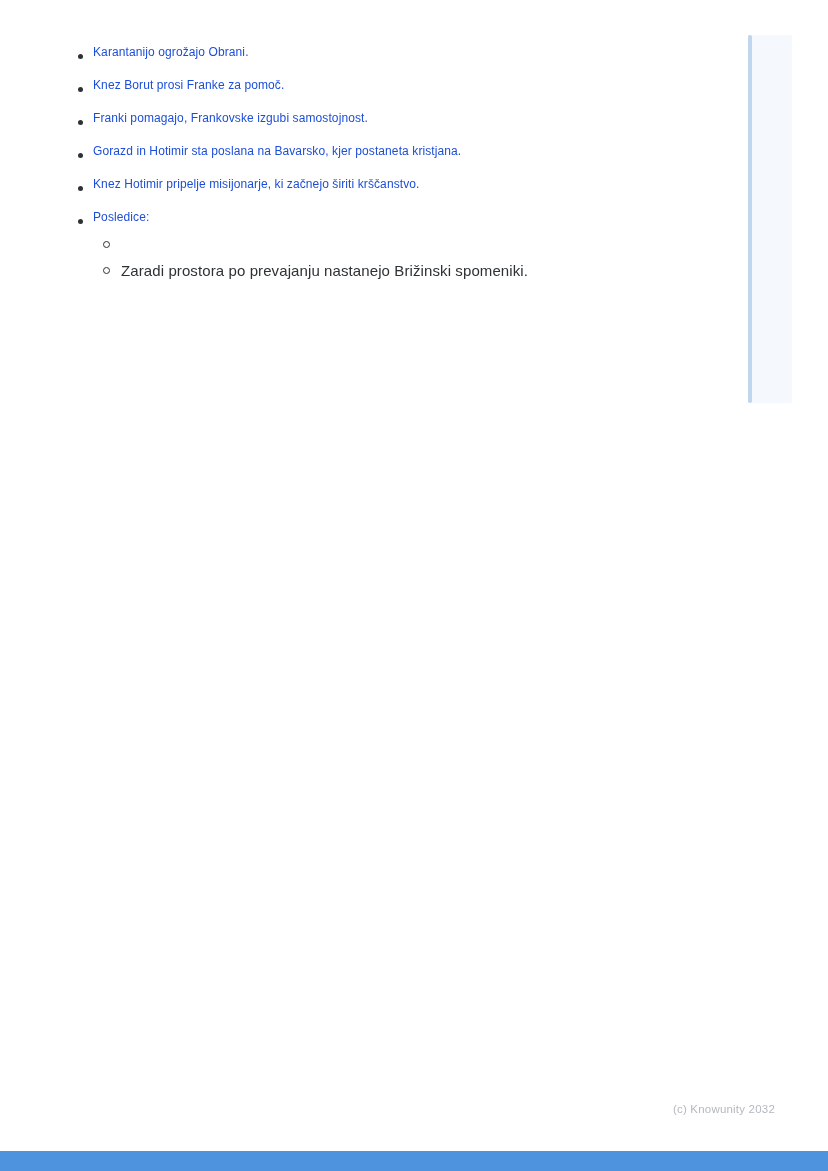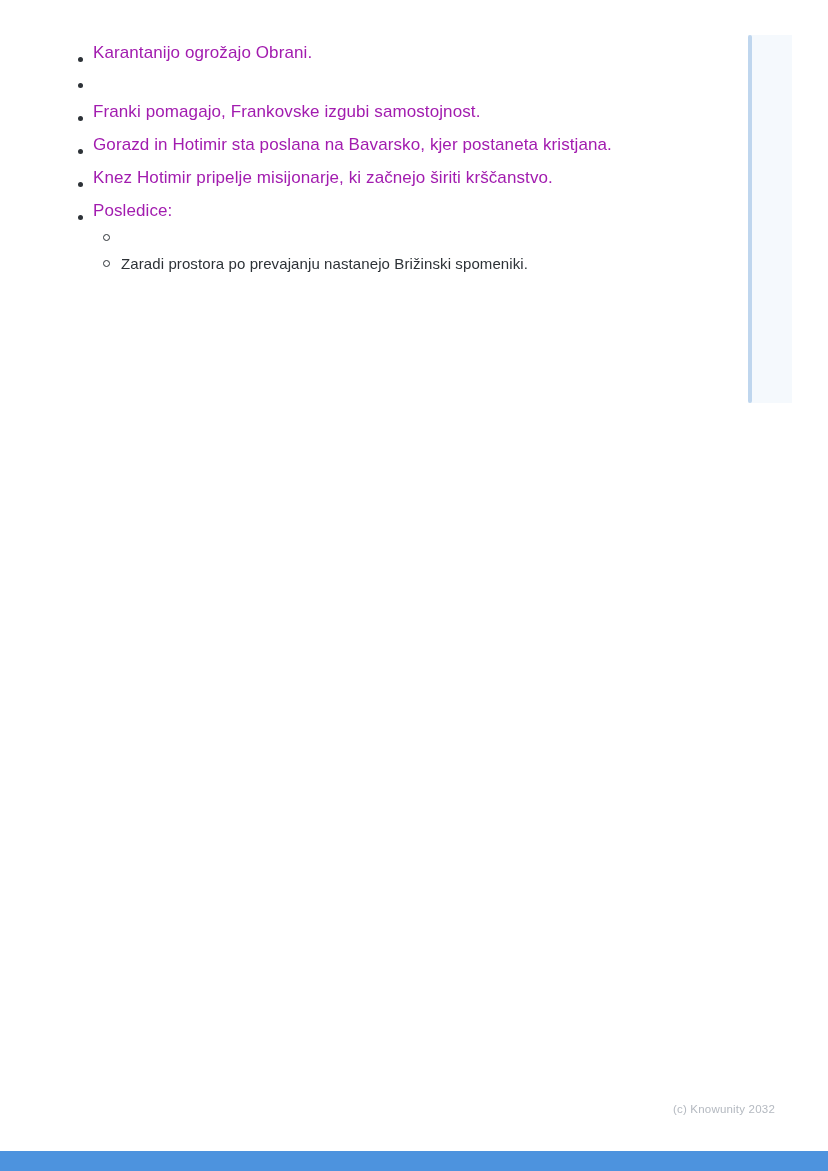--- a/index.html
+++ b/index.html
@@ -17,25 +17,25 @@
 
   
   .doc-list {
     position: absolute;
     left: 78px;
     top: 43px;
     width: 660px;
   }
   .li-row {
     display: flex;
-    align-items: flex-end;
+    align-items: center;
     margin-bottom: 14px;
-    font-size: 17px;
+    font-size: 12px;
     line-height: 19px;
-    color: #a21caf;
+    color: #1d4ed8;
     letter-spacing: 0.1px;
   }
   .marker-col {
     flex: 0 0 15px;
     display: flex;
     justify-content: flex-start;
   }
   .bullet-disc {
     width: 5px;
     height: 5px;
@@ -117,20 +117,21 @@
     <span class="marker-col">
         <span class="bullet-disc"></span>
       </span>
     <span>Karantanijo ogrožajo Obrani.</span>
   </div>
 
   <div class="li-row">
     <span class="marker-col">
         <span class="bullet-disc"></span>
       </span>
+    <span>Knez Borut prosi Franke za pomoč.</span>
   </div>
 
   <div class="li-row">
     <span class="marker-col">
         <span class="bullet-disc"></span>
       </span>
     <span>Franki pomagajo, Frankovske izgubi samostojnost.</span>
   </div>
 
   <div class="li-row">

